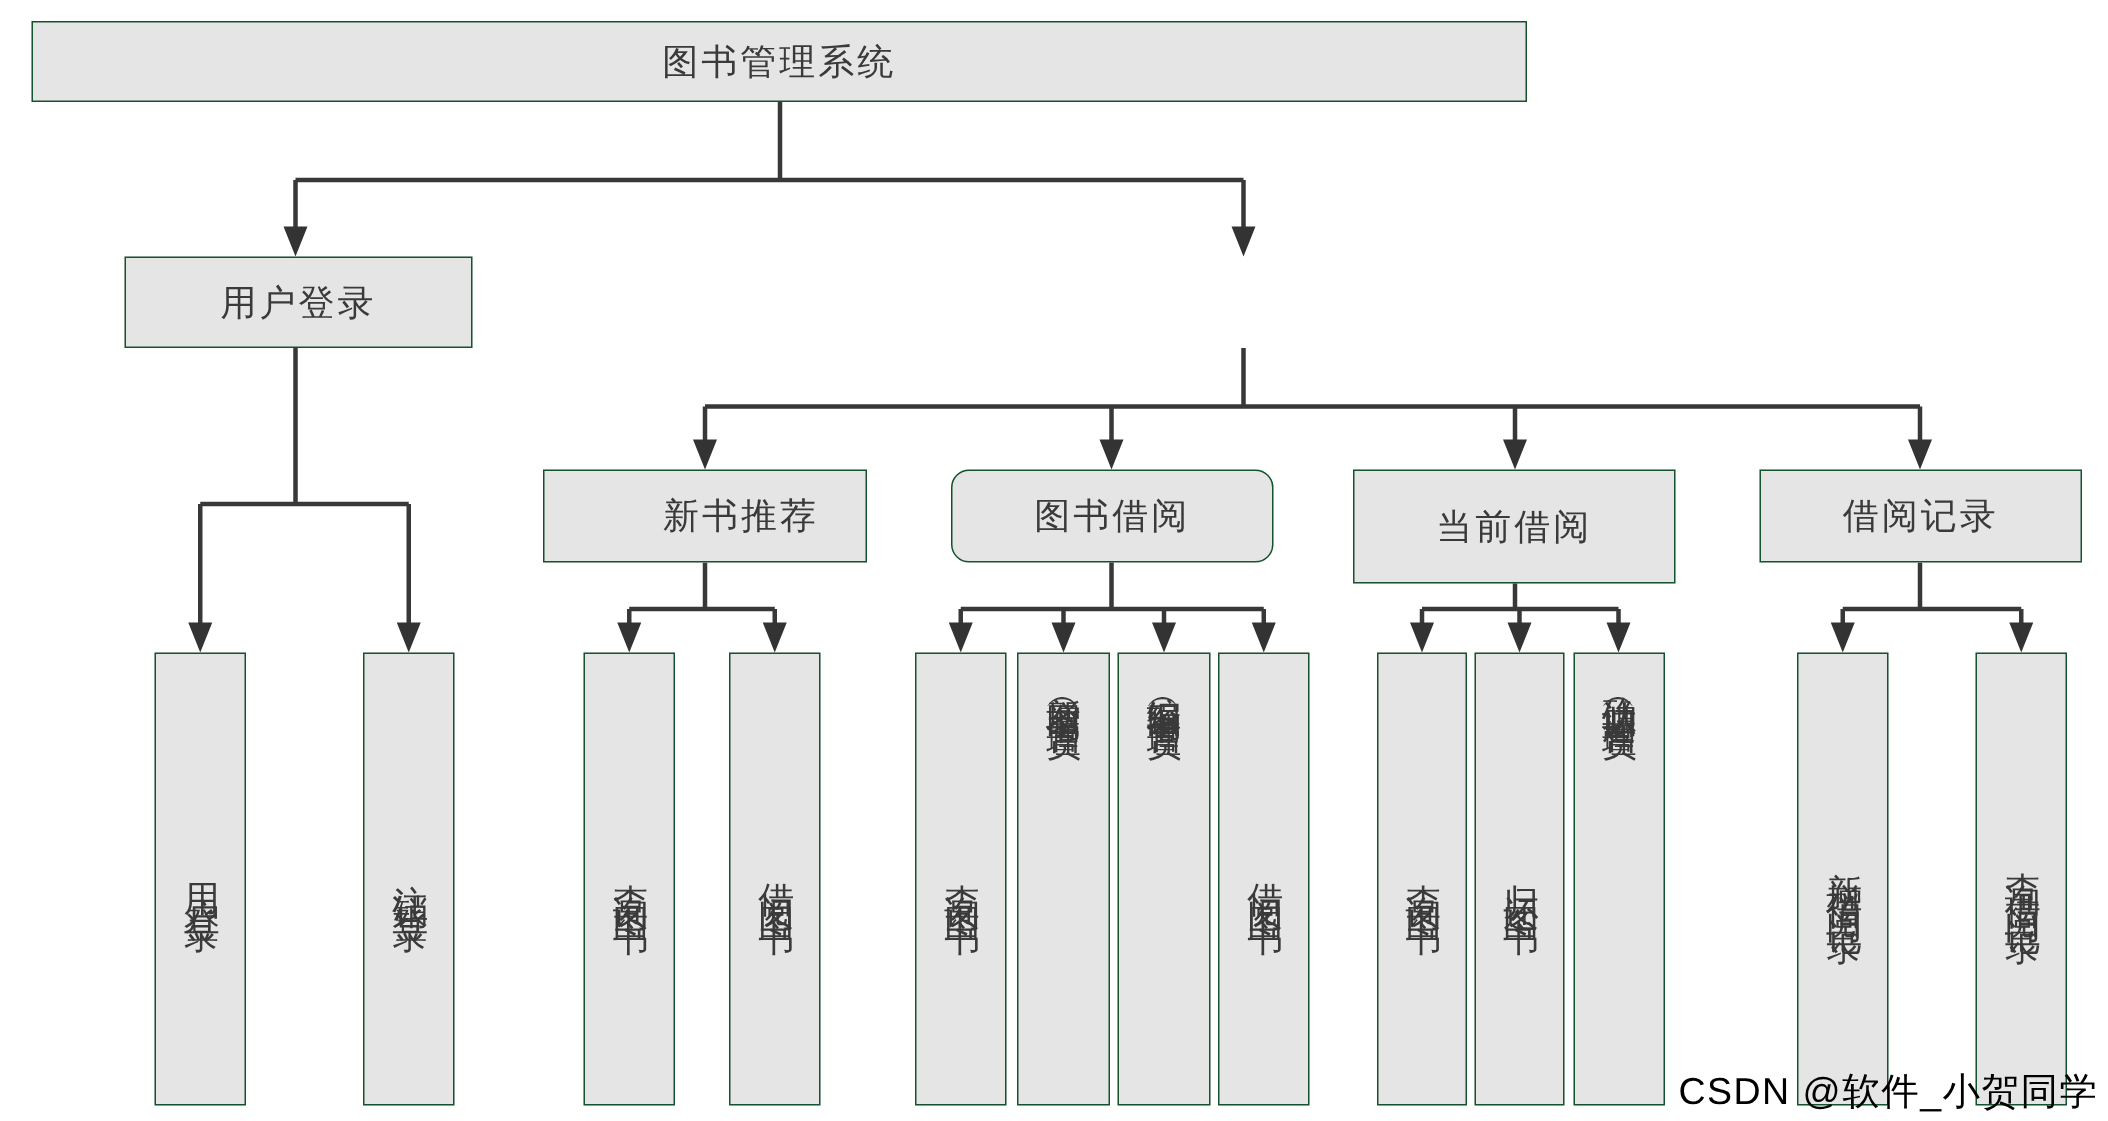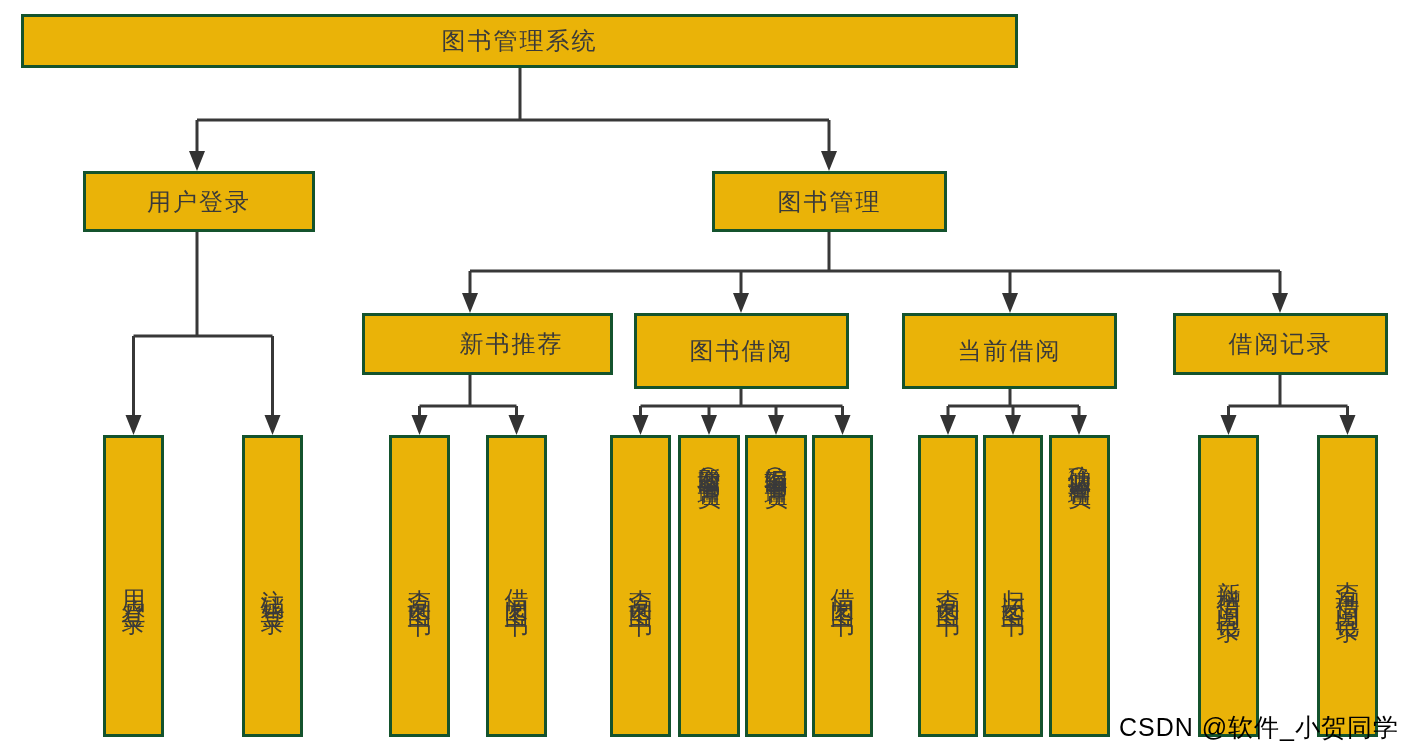--- a/index.html
+++ b/index.html
@@ -16,22 +16,22 @@
 
   .wires {
     position: absolute;
     left: 0; top: 0;
     width: 1405px; height: 747px;
     z-index: 1;
   }
 
   .node {
     position: absolute;
-    background: #eab308;
-    border: 3px solid #14532d;
+    background: #e5e5e5;
+    border: 1px solid #14532d;
     color: #3a3a3a;
     display: flex;
     align-items: center;
     justify-content: center;
     z-index: 2;
   }
 
   .hbox {
     font-size: 24px;
     letter-spacing: 2px;
@@ -88,24 +88,23 @@
       M632.5 415 L648.5 415 L640.5 435 Z  M701 415 L717 415 L709 435 Z
       M768 415 L784 415 L776 435 Z  M834.5 415 L850.5 415 L842.5 435 Z
       M940 415 L956 415 L948 435 Z  M1005 415 L1021 415 L1013 435 Z
       M1071 415 L1087 415 L1079 435 Z
       M1220.5 415 L1236.5 415 L1228.5 435 Z  M1339.5 415 L1355.5 415 L1347.5 435 Z"></path>
   </svg>
 
   <div class="node hbox" style="left:21px; top:14px; width:997px; height:54px;">图书管理系统</div>
 
   <div class="node hbox" style="left:83px; top:171px; width:232px; height:61px;">用户登录</div>
-  <div class="node hbox" style="left:712px; top:171px; width:235px; height:61px;">图书管理</div>
 
-  <div class="node hbox" style="left:362px; top:313px; width:251px; height:62px;padding-left:48px;">新书推荐</div>
-  <div class="node hbox" style="left:634px; top:313px; width:215px; height:76px;">图书借阅</div>
+  <div class="node hbox" style="left:362px; top:313px; width:216px; height:62px;padding-left:48px;">新书推荐</div>
+  <div class="node hbox" style="left:634px; top:313px; width:215px; height:62px;border-radius:12px;">图书借阅</div>
   <div class="node hbox" style="left:902px; top:313px; width:215px; height:76px;">当前借阅</div>
   <div class="node hbox" style="left:1173px; top:313px; width:215px; height:62px;">借阅记录</div>
 
   <div class="node leaf" style="left:103px; top:435px; width:61px; height:302px;">用户登录</div>
   <div class="node leaf" style="left:242px; top:435px; width:61px; height:302px;">注销登录</div>
 
   <div class="node leaf" style="left:389px; top:435px; width:61px; height:302px;">查询图书</div>
   <div class="node leaf" style="left:486px; top:435px; width:61px; height:302px;">借阅图书</div>
 
   <div class="node leaf" style="left:610px; top:435px; width:61px; height:302px;">查询图书</div>

